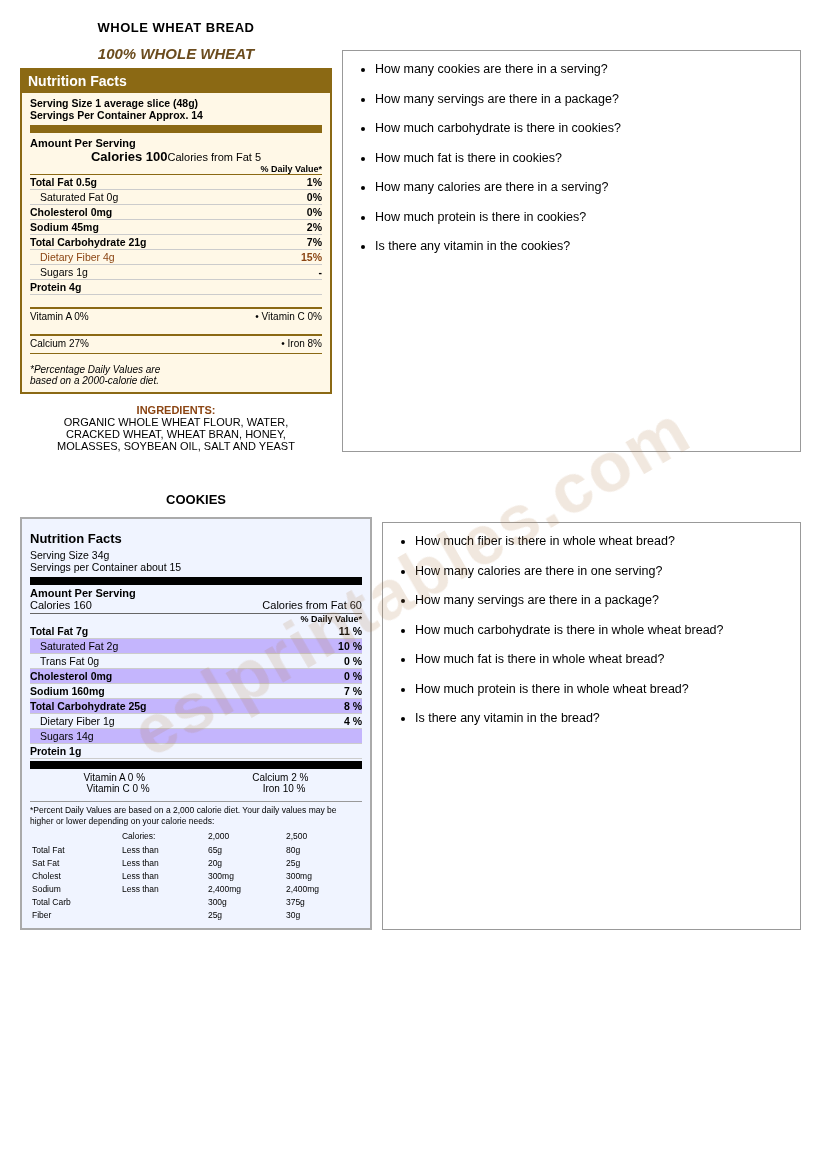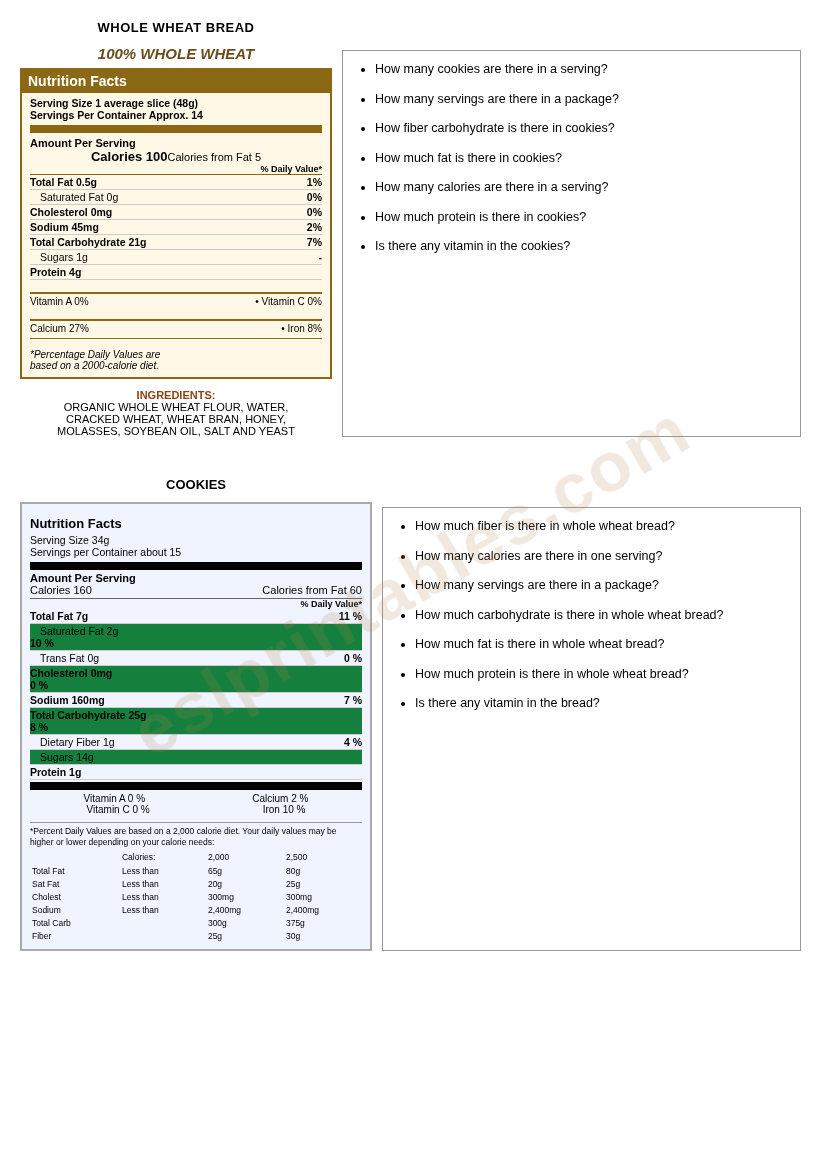--- a/index.html
+++ b/index.html
@@ -239,22 +239,21 @@
 
     .nf-row-cookies {
       display: flex;
       justify-content: space-between;
       border-bottom: 1px solid #ccc;
       padding: 1px 0;
       font-size: 10.5px;
     }
 
     .nf-row-cookies.blue-bg {
-      background: #15803d;
-      flex-direction: column;
+      background: #c4b5fd;
     }
 
     .nf-vitamins-cookies {
       display: flex;
       justify-content: space-around;
       font-size: 10px;
       border-top: 8px solid #000;
       padding-top: 3px;
       margin-top: 2px;
       align-items: center;
@@ -333,20 +332,24 @@
           <span class="nf-row-pct">0%</span>
         </div>
         <div class="nf-row">
           <span class="nf-row-label">Sodium  45mg</span>
           <span class="nf-row-pct">2%</span>
         </div>
         <div class="nf-row">
           <span class="nf-row-label">Total Carbohydrate 21g</span>
           <span class="nf-row-pct">7%</span>
         </div>
+        <div class="nf-row highlighted">
+          <span class="nf-row-sub">Dietary Fiber 4g</span>
+          <span class="nf-row-pct">15%</span>
+        </div>
         <div class="nf-row">
           <span class="nf-row-sub">Sugars  1g</span>
           <span class="nf-row-pct">-</span>
         </div>
         <div class="nf-row">
           <span class="nf-row-label">Protein 4g</span>
           <span class="nf-row-pct"></span>
         </div>
 
         <div class="nf-vitamins">
@@ -366,21 +369,21 @@
       <div class="ingredients-section">
         <span class="ingredients-title">INGREDIENTS:</span><br>
         <span>ORGANIC WHOLE WHEAT FLOUR, WATER,<br>CRACKED WHEAT, WHEAT BRAN, HONEY,<br>MOLASSES, SOYBEAN OIL, SALT AND YEAST</span>
       </div>
     </div>
 
     <div class="questions-box">
       <ul>
         <li>How many cookies are there in a serving?</li>
         <li>How many servings are there in a package?</li>
-        <li>How fiber carbohydrate is there in cookies?</li>
+        <li>How much carbohydrate is there in cookies?</li>
         <li>How much fat is there in cookies?</li>
         <li>How many calories are there in a serving?</li>
         <li>How much protein is there in cookies?</li>
         <li>Is there any vitamin in the cookies?</li>
       </ul>
     </div>
   </div>
 
   <div class="section-cookies">
     <div class="section-cookies-left">

